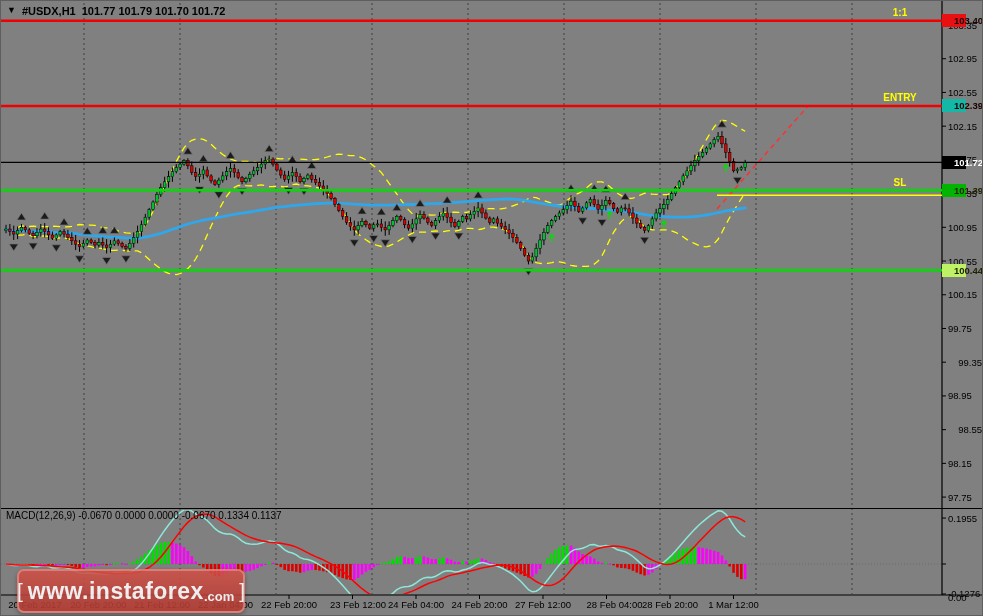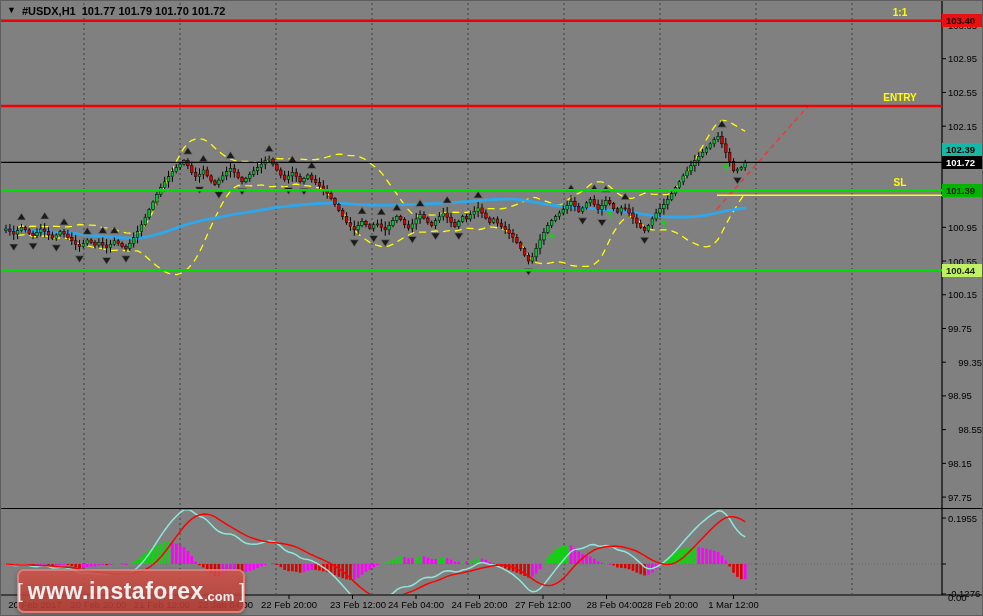--- a/index.html
+++ b/index.html
@@ -4,21 +4,21 @@
 <style>
   html,body{margin:0;padding:0;background:#707070;}
   #win{position:relative;width:983px;height:616px;background:#808080;overflow:hidden;
        font-family:"Liberation Sans",sans-serif;border:1px solid #5e5e5e;box-sizing:border-box;}
   #chart-svg{position:absolute;left:0;top:0;width:983px;height:616px;}
   .abs{position:absolute;}
   #title-bar{left:6px;top:3px;height:13px;color:#000;font-size:11px;font-weight:bold;
              display:flex;align-items:center;gap:6px;white-space:nowrap;}
   #dd-icon{font-size:9px;transform:translateY(-1px);}
   .ytick{left:947px;width:34px;height:11px;font-size:9.5px;color:#000;line-height:11px;}
-  .pbox{left:941px;width:42px;height:13px;font-size:9.5px;line-height:13px;padding-left:4px;
+  .pbox{left:941px;width:24px;height:13px;font-size:9.5px;line-height:13px;padding-left:12px;
         box-sizing:border-box;font-weight:bold;}
   .xtick{width:78px;text-align:center;font-size:9.5px;color:#000;top:598px;height:12px;line-height:12px;white-space:nowrap;}
   .mtick{left:947px;width:36px;height:11px;font-size:9.5px;color:#000;line-height:11px;}
   #macd-label{left:5px;top:509px;font-size:10px;color:#000;white-space:nowrap;}
   .ylab{color:#ffff00;font-size:10px;font-weight:bold;text-align:center;white-space:nowrap;}
   #logo{left:16px;top:568px;width:224px;height:40px;border-radius:7px;
         background:linear-gradient(#cf5047,#b23a31);border:2px solid rgba(235,130,120,.95);
         opacity:.88;display:flex;align-items:center;justify-content:center;color:#fff;
         font-weight:bold;box-shadow:0 2px 5px rgba(0,0,0,.35);}
   #logo .big{font-size:23px;letter-spacing:.5px;}
@@ -736,41 +736,42 @@
   <div id="title-bar" class="abs">
     <span id="dd-icon">▼</span>
     <span>#USDX,H1</span>
     <span>101.77 101.79 101.70 101.72</span>
   </div>
 
   <div class="abs ylab" style="left:860px;top:6px;width:78px;">1:1</div>
   <div class="abs ylab" style="left:860px;top:91px;width:78px;">ENTRY</div>
   <div class="abs ylab" style="left:860px;top:176px;width:78px;">SL</div>
 
+  <div id="macd-label" class="abs">MACD(12,26,9) -0.0670 0.0000 0.0000 -0.0670 0.1334 0.1137</div>
 
   <div id="price-ticks">
       <div class="abs ytick" style="top: 18.5px;">103.35</div>
       <div class="abs ytick" style="top: 52.22px;">102.95</div>
       <div class="abs ytick" style="top: 85.94px;">102.55</div>
       <div class="abs ytick" style="top: 119.66px;">102.15</div>
       <div class="abs ytick" style="top: 153.38px;">101.75</div>
       <div class="abs ytick" style="top: 187.1px;">101.35</div>
       <div class="abs ytick" style="top: 220.82px;">100.95</div>
       <div class="abs ytick" style="top: 254.54px;">100.55</div>
       <div class="abs ytick" style="top: 288.26px;">100.15</div>
       <div class="abs ytick" style="top: 321.98px;">99.75</div>
       <div class="abs ytick" style="top: 355.7px; text-align: right;">99.35</div>
       <div class="abs ytick" style="top: 389.42px;">98.95</div>
       <div class="abs ytick" style="top: 423.14px; text-align: right;">98.55</div>
       <div class="abs ytick" style="top: 456.86px;">98.15</div>
       <div class="abs ytick" style="top: 490.58px;">97.75</div>
     </div>
   <div id="price-boxes">
       <div class="abs pbox" style="top: 13.285px; background: rgb(232, 16, 16); color: rgb(26, 0, 0);">103.40</div>
-      <div class="abs pbox" style="top: 98.428px; background: #14b8a6; color: rgb(26, 0, 0); margin-top: 44px;">102.39</div>
+      <div class="abs pbox" style="top: 98.428px; background: #14b8a6; color: rgb(26, 0, 0);">102.39</div>
       <div class="abs pbox" style="top: 154.909px; background: rgb(0, 0, 0); color: rgb(255, 255, 255);">101.72</div>
       <div class="abs pbox" style="top: 182.728px; background: rgb(0, 180, 0); color: rgb(34, 34, 0);">101.39</div>
       <div class="abs pbox" style="top: 262.813px; background: #bef264; color: rgb(34, 34, 0);">100.44</div>
     </div>
   <div id="time-ticks">
       <div class="abs xtick" style="left: -5px;">20 Feb 2017</div>
       <div class="abs xtick" style="left: 58.5px;">20 Feb 20:00</div>
       <div class="abs xtick" style="left: 122px;">21 Feb 12:00</div>
       <div class="abs xtick" style="left: 185.5px;">22 Jan 04:00</div>
       <div class="abs xtick" style="left: 249px;">22 Feb 20:00</div>

